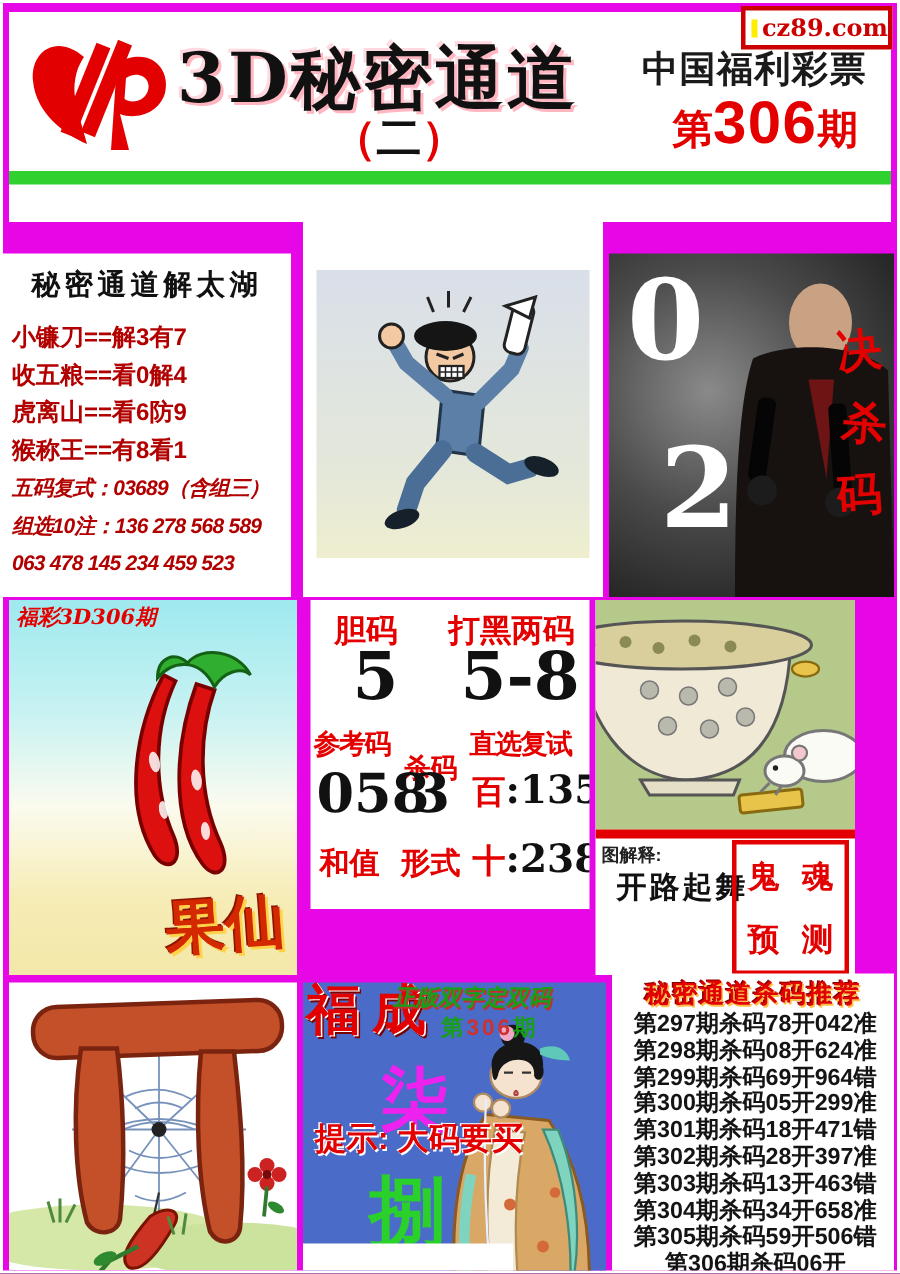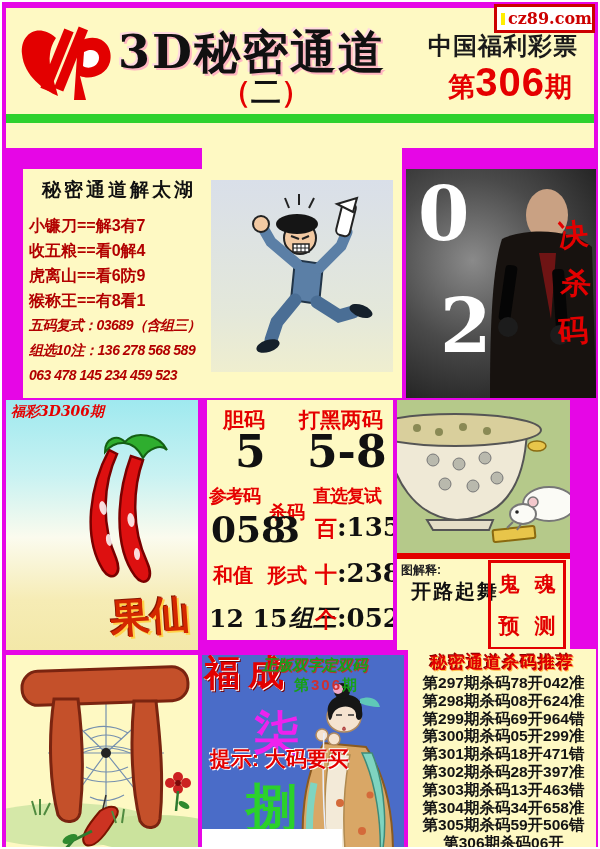--- a/index.html
+++ b/index.html
@@ -1,21 +1,21 @@
 <!DOCTYPE html>
 <html><head>
 <meta charset="utf-8">
 <style>
   html,body{margin:0;padding:0;background:#666;}
   #page{
     position:relative;width:600px;height:849px;overflow:hidden;
     background:#e606e6;font-family:"Liberation Sans","DejaVu Sans",sans-serif;
     border:2px solid #ffffff;box-sizing:border-box;
   }
-  .panel{position:absolute;background:#fef9c3;overflow:hidden;}
+  .panel{position:absolute;background:#ffffff;overflow:hidden;}
 
   
   #header{left:4px;top:6px;width:588px;height:140px;}
   #logo{position:absolute;left:12px;top:12px;}
   #title{position:absolute;left:112px;top:14px;font-size:46px;font-weight:bold;color:#111;
          letter-spacing:2px;text-shadow:2px 2px 0 #ffb6c1,-2px -2px 0 #ffd9e0;font-family:"DejaVu Serif",serif;}
   #subtitle{position:absolute;left:215px;top:64px;font-size:30px;font-weight:bold;}
   #subtitle .paren{color:#e50000;}
   #subtitle .chr{color:#111;font-family:"DejaVu Serif",serif;}
   #brand{position:absolute;right:16px;top:22px;font-size:24px;font-weight:bold;color:#1a1a1a;
@@ -25,21 +25,21 @@
   #issue .num{font-size:40px;letter-spacing:1px;}
   #greenline{position:absolute;left:0;top:106px;width:588px;height:9px;background:#2ed12e;}
 
   
   #badge{position:absolute;top:2px;right:3px;width:101px;height:29px;background:#fff;
          border:3px solid #cc0000;box-sizing:border-box;display:flex;align-items:center;z-index:9;}
   #badge .sq{width:13px;height:12px;background:#ffee00;margin:0 3px 0 4px;}
   #badge .txt{color:#cc0000;font-size:16px;font-weight:bold;font-family:"DejaVu Serif",serif;}
 
   
-  #taihu{left:21px;top:167px;width:192px;height:229px;}
+  #taihu{left:0;top:167px;width:192px;height:229px;}
   #taihu .t-title{margin-top:8px;text-align:center;font-size:19px;font-weight:bold;color:#111;letter-spacing:3px;}
   #taihu .t-lines{margin:10px 0 0 6px;}
   #taihu .taihu-line{font-size:16px;font-weight:bold;color:#b20000;line-height:25px;white-space:nowrap;}
   #taihu .taihu-line:nth-child(n+5){font-size:14px;letter-spacing:-0.5px;font-style:italic;}
 
   #cartoon{left:200px;top:146px;width:200px;height:250px;}
   #cartoon .img{position:absolute;left:9px;top:32px;width:182px;height:192px;
     background:linear-gradient(#d9dfe9,#e4e8da 70%,#efeecf);}
 
   #hitman{left:404px;top:167px;width:190px;height:229px;background:
@@ -54,21 +54,21 @@
   #killcode span:nth-child(3){transform:rotate(-4deg);}
 
   
   #chili{left:4px;top:398px;width:192px;height:250px;
      background:linear-gradient(#9fe9ef 0%,#c8f2f2 30%,#fbfbee 55%,#f6ecb5 80%,#f3e8a8 100%);}
   #chili .tag{position:absolute;left:5px;top:3px;color:#e50000;font-size:14px;font-weight:bold;
      font-style:italic;font-family:"DejaVu Serif",serif;}
   #chili .sig{position:absolute;right:8px;bottom:6px;font-size:40px;font-weight:bold;color:#d42800;
      font-family:"DejaVu Serif",serif;text-shadow:2px 2px 0 #ffd24a,-1px -1px 0 #8a1600;transform:rotate(-4deg);}
 
-  #numbers{left:205px;top:398px;width:186px;height:240px;}
+  #numbers{left:205px;top:398px;width:186px;height:206px;}
   #numbers .lbl{position:absolute;color:#e50000;font-weight:bold;}
   #numbers .val{position:absolute;color:#111;font-weight:bold;font-family:"DejaVu Serif",serif;}
   .n-danma-l{left:16px;top:6px;font-size:21px;}
   .n-dahei-l{left:92px;top:6px;font-size:21px;}
   .n-danma-v{left:28px;top:26px;font-size:44px;}
   .n-dahei-v{left:100px;top:26px;font-size:44px;}
   .n-cankao-l{left:2px;top:84px;font-size:18px;letter-spacing:-1px;}
   .n-sha-l{left:62px;top:100px;font-size:18px;font-family:Liberation Mono, monospace;}
   .n-zhixuan-l{left:106px;top:84px;font-size:18px;letter-spacing:-1px;}
   .n-cankao-v{left:4px;top:108px;font-size:36px;}

